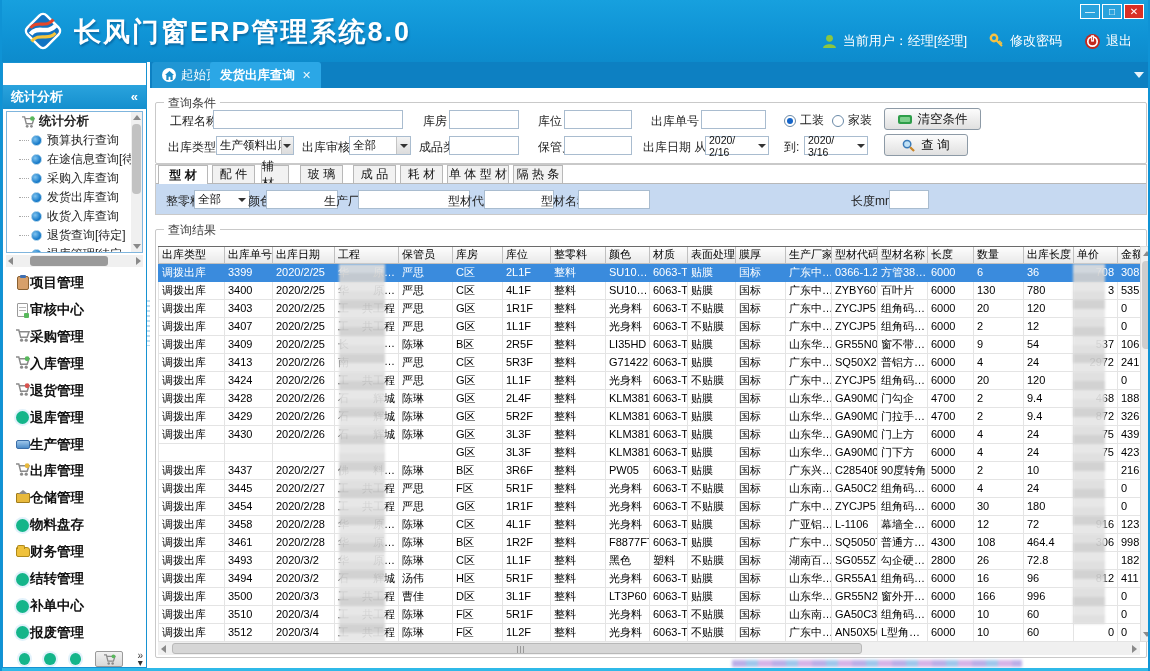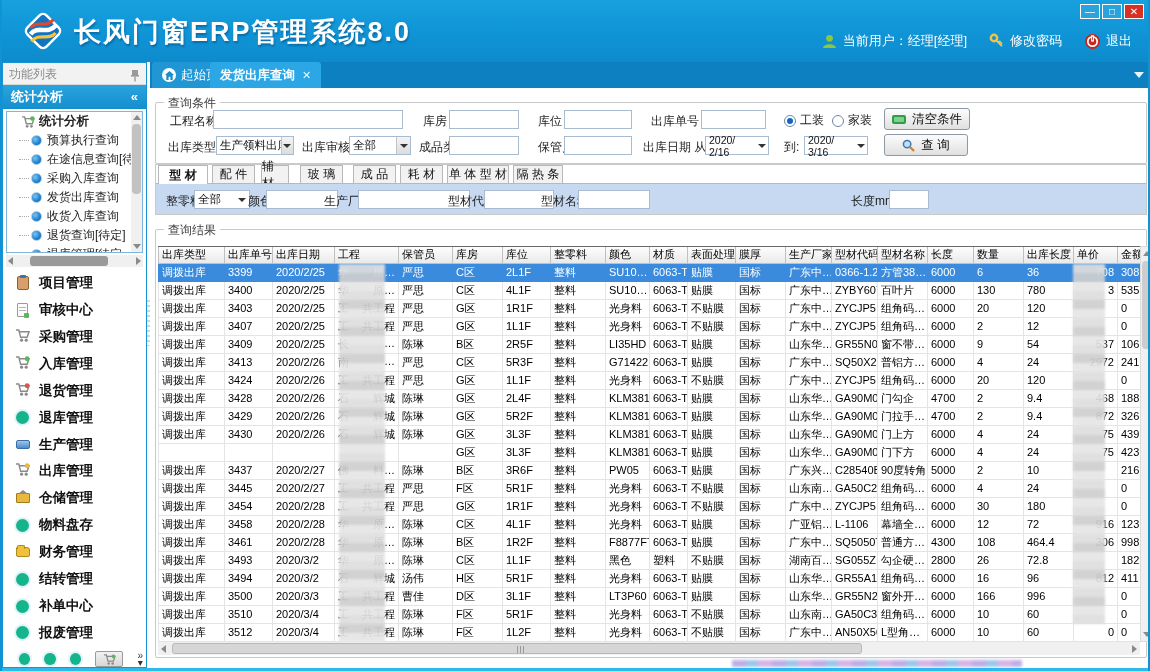--- a/index.html
+++ b/index.html
@@ -42,21 +42,21 @@
                       border-top:1px dotted #aaa; }
   .bluedot { width:11px; height:11px; border-radius:50%; background:radial-gradient(circle at 35% 35%,#7fc4f0,#1679c8 65%);
              border:1px solid #9fcbe8; flex:0 0 11px; }
   .tree-vscroll { position:absolute; right:0; top:0; width:11px; height:140px; background:#f0f0f0; }
   .tree-vscroll .thumb { position:absolute; left:1px; top:12px; width:9px; height:70px; background:#c2c2c2; border-radius:4px; }
   .arr { position:absolute; width:0; height:0; }
   .side-hscroll { position:absolute; left:3px; top:192px; width:137px; height:12px; background:#f0f0f0; }
   .side-hscroll .thumb { position:absolute; left:24px; top:1px; width:78px; height:10px; background:#9a9a9a; border-radius:3px; }
   .menu { position:absolute; left:4px; top:208px; width:136px; height:374px; display:flex;
           flex-direction:column; justify-content:space-between; }
-  .menu-item { display:flex; align-items:center; gap:9px; height:24px; font-size:13.5px;
+  .menu-item { display:flex; align-items:center; height:24px; font-size:13.5px;
                font-weight:bold; color:#111; padding-left:8px; cursor:default; }
   .icon14 { width:15px; height:15px; flex:0 0 15px; display:flex; align-items:center; justify-content:center; }
   .ic-dot { width:13px; height:13px; border-radius:50%; background:#14b58a; box-shadow:0 0 0 2px #e2f2fb; }
   .ic-clipboard { width:12px; height:14px; background:#d7a06a; border:1px solid #8a6132; border-radius:2px; position:relative; }
   .ic-clipboard:before { content:""; position:absolute; left:2px; top:-2px; width:6px; height:3px; background:#3f6fb0; border-radius:1px; }
   .ic-checklist { width:11px; height:14px; background:#fdfdfd; border:1px solid #9a9a9a; border-radius:1px; position:relative; }
   .ic-checklist:before { content:""; position:absolute; left:1px; top:3px; width:7px; border-top:1px solid #b5b5b5; box-shadow:0 3px 0 #b5b5b5; }
   .ic-checklist:after { content:""; position:absolute; right:-2px; bottom:-2px; width:5px; height:5px; background:#58b85c; border-radius:1px; }
   .ic-machine { width:14px; height:9px; background:linear-gradient(180deg,#9fc7ea,#4d8cc8); border:1px solid #3a6ea8; border-radius:2px; }
   .ic-warehouse { width:14px; height:10px; background:#e8b93c; border:1px solid #a07c1c; border-radius:1px; position:relative; }
@@ -174,30 +174,20 @@
           <circle cx="8" cy="8" r="7" fill="#c4281e"></circle>
           <circle cx="8" cy="8" r="4.4" fill="none" stroke="#fff" stroke-width="1.6"></circle>
           <rect x="7.2" y="2.6" width="1.7" height="5" fill="#c4281e" stroke="#fff" stroke-width="1"></rect>
         </svg>
         <span>退出</span>
       </div>
     </div>
   </div>
 
   <div class="sidebar">
-    <div class="func-header">
-      <span>功能列表</span>
-      <span class="pin">
-        <svg width="10" height="13" viewBox="0 0 10 13">
-            <rect x="2" y="1" width="6" height="5" fill="#9a9a9a"></rect>
-            <rect x="1" y="6" width="8" height="1.6" fill="#9a9a9a"></rect>
-            <rect x="4.3" y="7.5" width="1.4" height="5" fill="#9a9a9a"></rect>
-          </svg>
-      </span>
-    </div>
     <div class="section-header">
       <span>统计分析</span>
       <span class="chev">«</span>
     </div>
     <div class="treebox">
       <div class="tree-root">
         <svg width="14" height="12" viewBox="0 0 16 14">
           <path d="M1 1 h3 l2 8 h7 l2-6 H5" fill="none" stroke="#8a8a8a" stroke-width="1.6"></path>
           <circle cx="7" cy="12" r="1.6" fill="#8a8a8a"></circle>
             <circle cx="12" cy="12" r="1.6" fill="#8a8a8a"></circle>
@@ -397,21 +387,21 @@
       <span class="fl" style="left:495px; top:10px;">出库单号</span>
       <input class="inp" style="left: 545px; top: 7px; width: 65px;">
       <span class="radio" style="left:628px; top:9px;">
         <span class="rdot on"></span>
         <span>工装</span>
       </span>
       <span class="radio" style="left:676px; top:9px;">
         <span class="rdot"></span>
         <span>家装</span>
       </span>
-      <div class="btn" style="left:728px; top:5px; width:86px;font-family:Liberation Serif, serif;">
+      <div class="btn" style="left:728px; top:5px; width:97px;font-family:Liberation Serif, serif;">
         <svg width="14" height="9" viewBox="0 0 14 9">
             <rect x="0" y="0" width="14" height="9" rx="2" fill="#2e9e4a"></rect>
             <rect x="2" y="2" width="10" height="5" rx="1" fill="#7fd08e"></rect>
           </svg>
         <span>清空条件</span>
       </div>
 
       <span class="fl" style="left:12px; top:36px;">出库类型</span>
       <div class="combo" style="left:60px; top:33px; width:78px;">
         <span style="overflow:hidden; white-space:nowrap;">生产领料出库</span>

